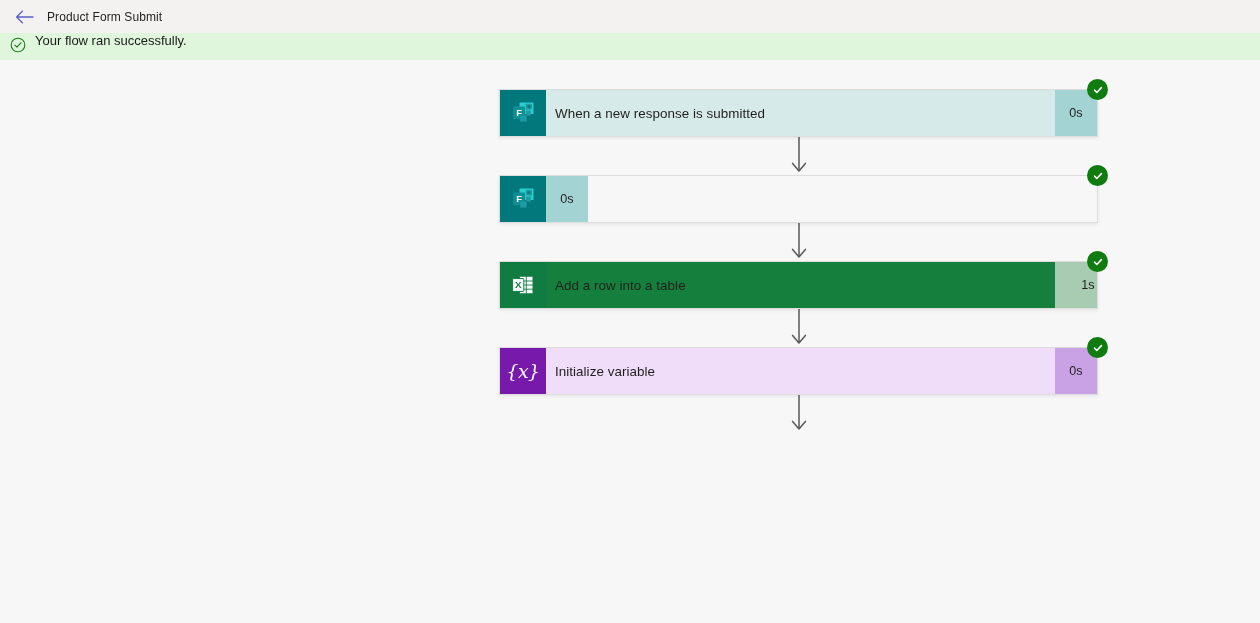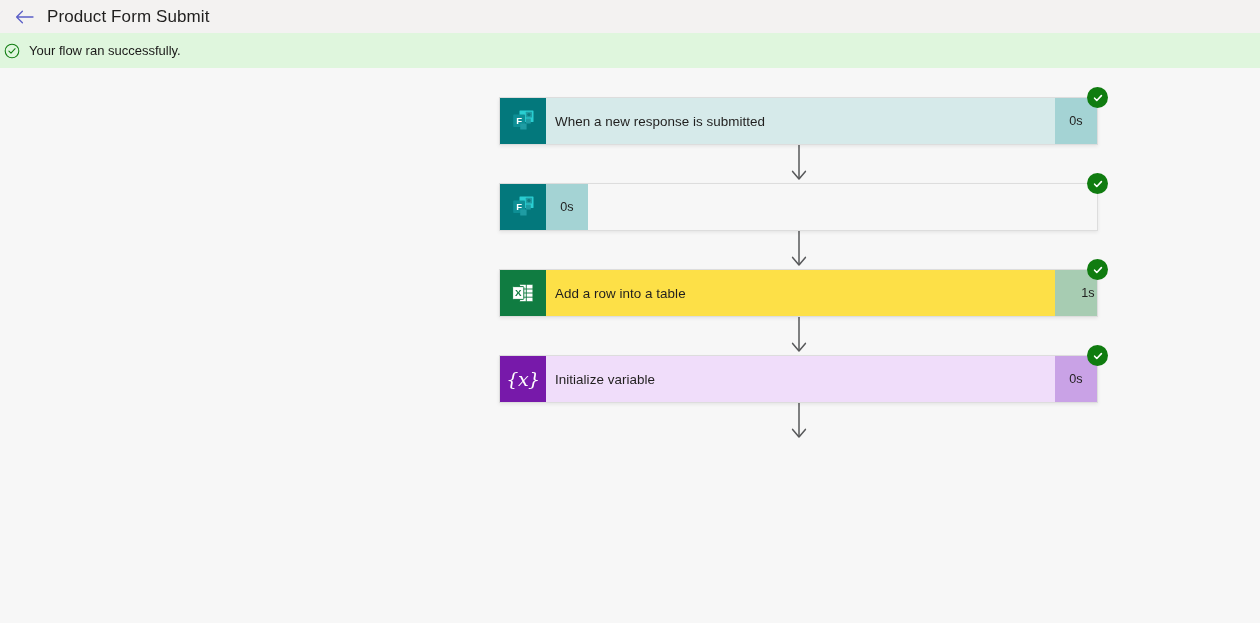--- a/index.html
+++ b/index.html
@@ -29,34 +29,33 @@
     width: 28px;
     height: 28px;
     display: flex;
     align-items: center;
     justify-content: center;
     cursor: pointer;
     flex: 0 0 auto;
   }
   .back-btn svg { display: block; }
   .page-title {
-    font-size: 17px;
+    font-size: 12px;
     color: #201f1e;
     margin-left: 9px;
     letter-spacing: 0.1px;
     white-space: nowrap;
   }
 
   
   .banner {
-    height: 35px;
+    height: 27px;
     background: #dff6dd;
     display: flex;
-    align-items: center;
-    padding-left: 0;
+    padding-left: 6px;
   }
   .banner-icon {
     width: 24px;
     height: 24px;
     display: flex;
     align-items: center;
     justify-content: center;
     flex: 0 0 auto;
   }
   .banner-text {
@@ -139,21 +138,21 @@
     align-items: center;
     justify-content: center;
   }
 
   
   .theme-forms .card-icon     { background: #03787c; }
   .theme-forms .card-body     { background: #d6eaea; text-align: right; }
   .theme-forms .card-duration { background: #a4d3d4; }
 
   .theme-excel .card-icon     { background: #107c41; }
-  .theme-excel .card-body     { background: #fde047; }
+  .theme-excel .card-body     { background: #15803d; }
   .theme-excel .card-duration { background: #a7ccb2; padding-left: 24px; }
 
   .theme-variable .card-icon     { background: #7719aa; }
   .theme-variable .card-body     { background: #f0ddfa; }
   .theme-variable .card-duration { background: #c9a2e6; }
 
   .theme-control .card-icon     { background: #486991; }
   .theme-control .card-body     { background: #dfe3ec; }
   .theme-control .card-duration { background: #b3c0d4; }
 

